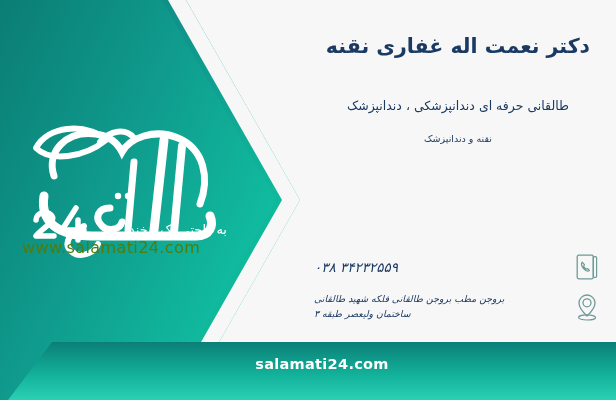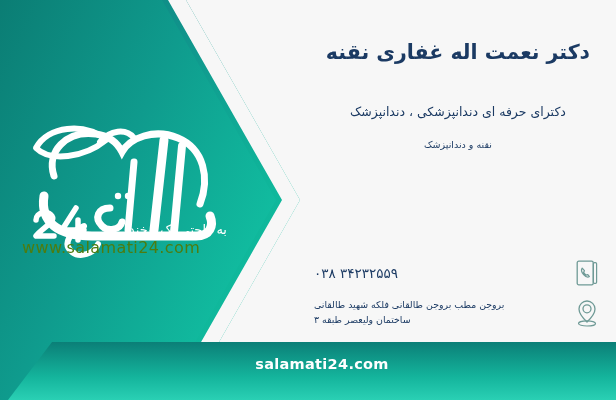--- a/index.html
+++ b/index.html
@@ -81,21 +81,21 @@
     letter-spacing: 0.4px;
     direction: ltr;
     white-space: nowrap;
     font-family: "DejaVu Sans", "Liberation Sans", sans-serif;
   }
 
   
   .content {
     position: absolute;
     right: 0;
-    top: 6px;
+    top: 0;
     width: 316px;
     height: 288px;
     direction: rtl;
   }
   .doctor-name {
     position: absolute;
     right: 16px;
     top: 33px;
     width: 284px;
     text-align: center;
@@ -129,20 +129,21 @@
     white-space: nowrap;
   }
 
   
   .contact-row {
     position: absolute;
     display: flex;
     align-items: center;
     justify-content: flex-start;
     direction: rtl;
+    font-style: italic;
   }
   .row-phone { right: 12px; top: 248px; width: 292px; }
   .row-address { right: 12px; top: 288px; width: 292px; }
 
   .icon-box {
     width: 34px;
     height: 38px;
     flex: 0 0 34px;
     display: flex;
     align-items: center;
@@ -235,21 +236,21 @@
         <path d="M62 104 L48 126 L70 126 M64 116 L64 136" stroke="#ffffff" stroke-width="5.5" fill="none" stroke-linejoin="round" stroke-linecap="round"></path>
       </svg>
       <div class="logo-tagline">به راحتی یک لبخند</div>
       <div class="logo-url">www.salamati24.com</div>
     </div>
   </div>
 
   <div class="content">
 
     <div class="doctor-name">دکتر نعمت  اله غفاری نقنه</div>
-    <div class="degree">دکترای حرفه ای دندانپزشکی ، دندانپزشک</div>
+    <div class="degree">طالقانی حرفه ای دندانپزشکی ، دندانپزشک</div>
     <div class="specialty">نقنه و دندانپزشک</div>
 
     <div class="contact-row row-phone">
       <span class="icon-box">
         <svg width="22" height="26" viewBox="0 0 22 26" fill="none" aria-hidden="true">
           <rect x="1.2" y="1.2" width="16" height="23.6" rx="1.6" stroke="#6f9a96" stroke-width="1.3" fill="none"></rect>
           <rect x="17.4" y="2.6" width="3.2" height="20.8" rx="1.2" stroke="#6f9a96" stroke-width="1.2" fill="none"></rect>
           <path d="M6.2 8.2 C5.2 9.6, 5.6 12.4, 7.6 14.6 C9.6 16.8, 12 17.6, 13.4 16.6 L11.8 14.6 L9.9 15.1 C9 14.4, 8.1 13.4, 7.6 12.4 L8.4 10.7 Z" stroke="#6f9a96" stroke-width="1.25" fill="none" stroke-linejoin="round"></path>
         </svg>
       </span>

